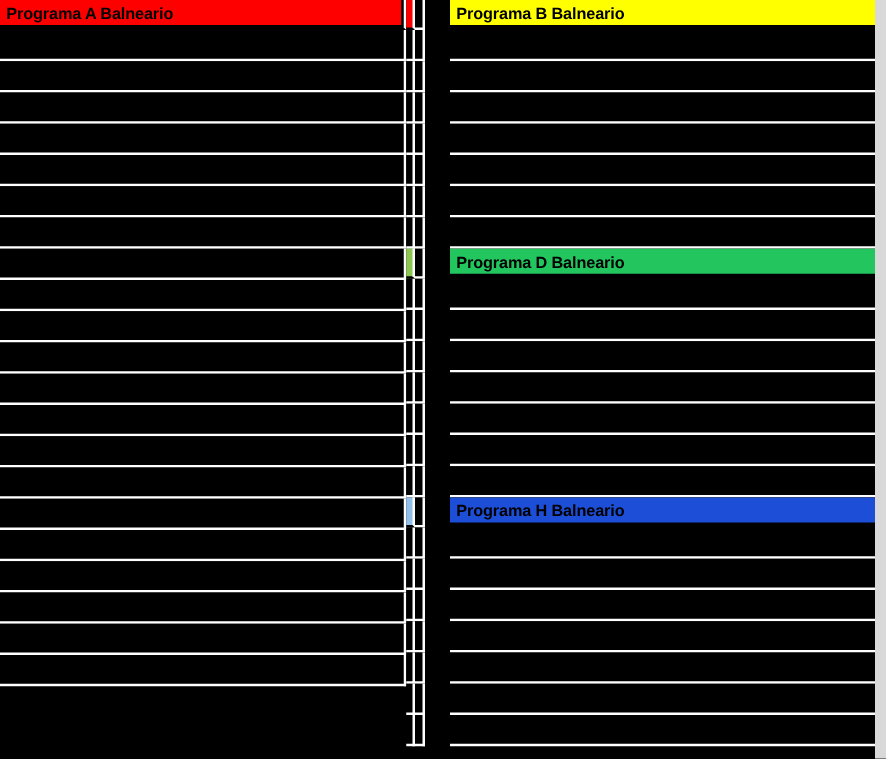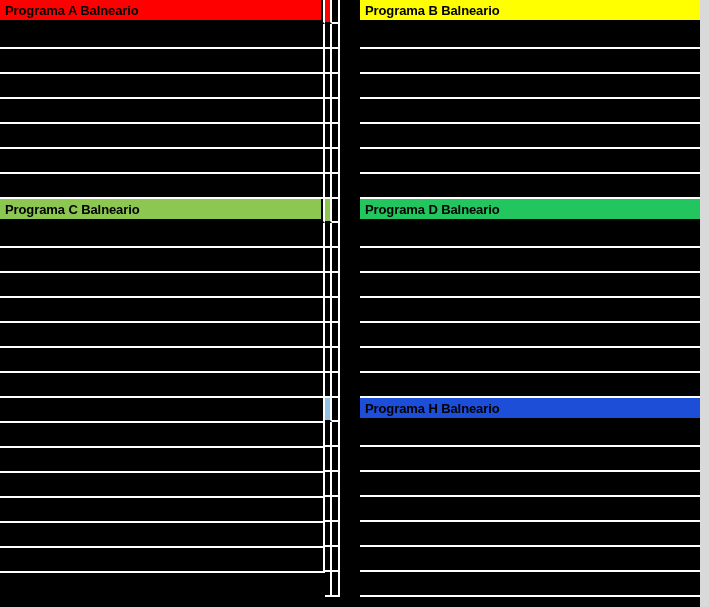--- a/index.html
+++ b/index.html
@@ -108,25 +108,20 @@
       </div>
     </div>
     <div class="row" style="height:25px"></div>
     <div class="row" style="height:25px"></div>
     <div class="row" style="height:25px"></div>
     <div class="row" style="height:25px"></div>
     <div class="row" style="height:25px"></div>
     <div class="row" style="height:25px"></div>
     <div class="row" style="height:25px"></div>
 
-    <div class="row header" style="height:24px">
-      <div class="band" style="background:#8cc751">
-        <span class="label">Programa C Balneario</span>
-      </div>
-    </div>
     <div class="row" style="height:25px"></div>
     <div class="row" style="height:25px"></div>
     <div class="row" style="height:25px"></div>
     <div class="row" style="height:25px"></div>
     <div class="row" style="height:25px"></div>
     <div class="row" style="height:25px"></div>
     <div class="row" style="height:25px"></div>
 
     <div class="row" style="height:25px"></div>
     <div class="row" style="height:25px"></div>

